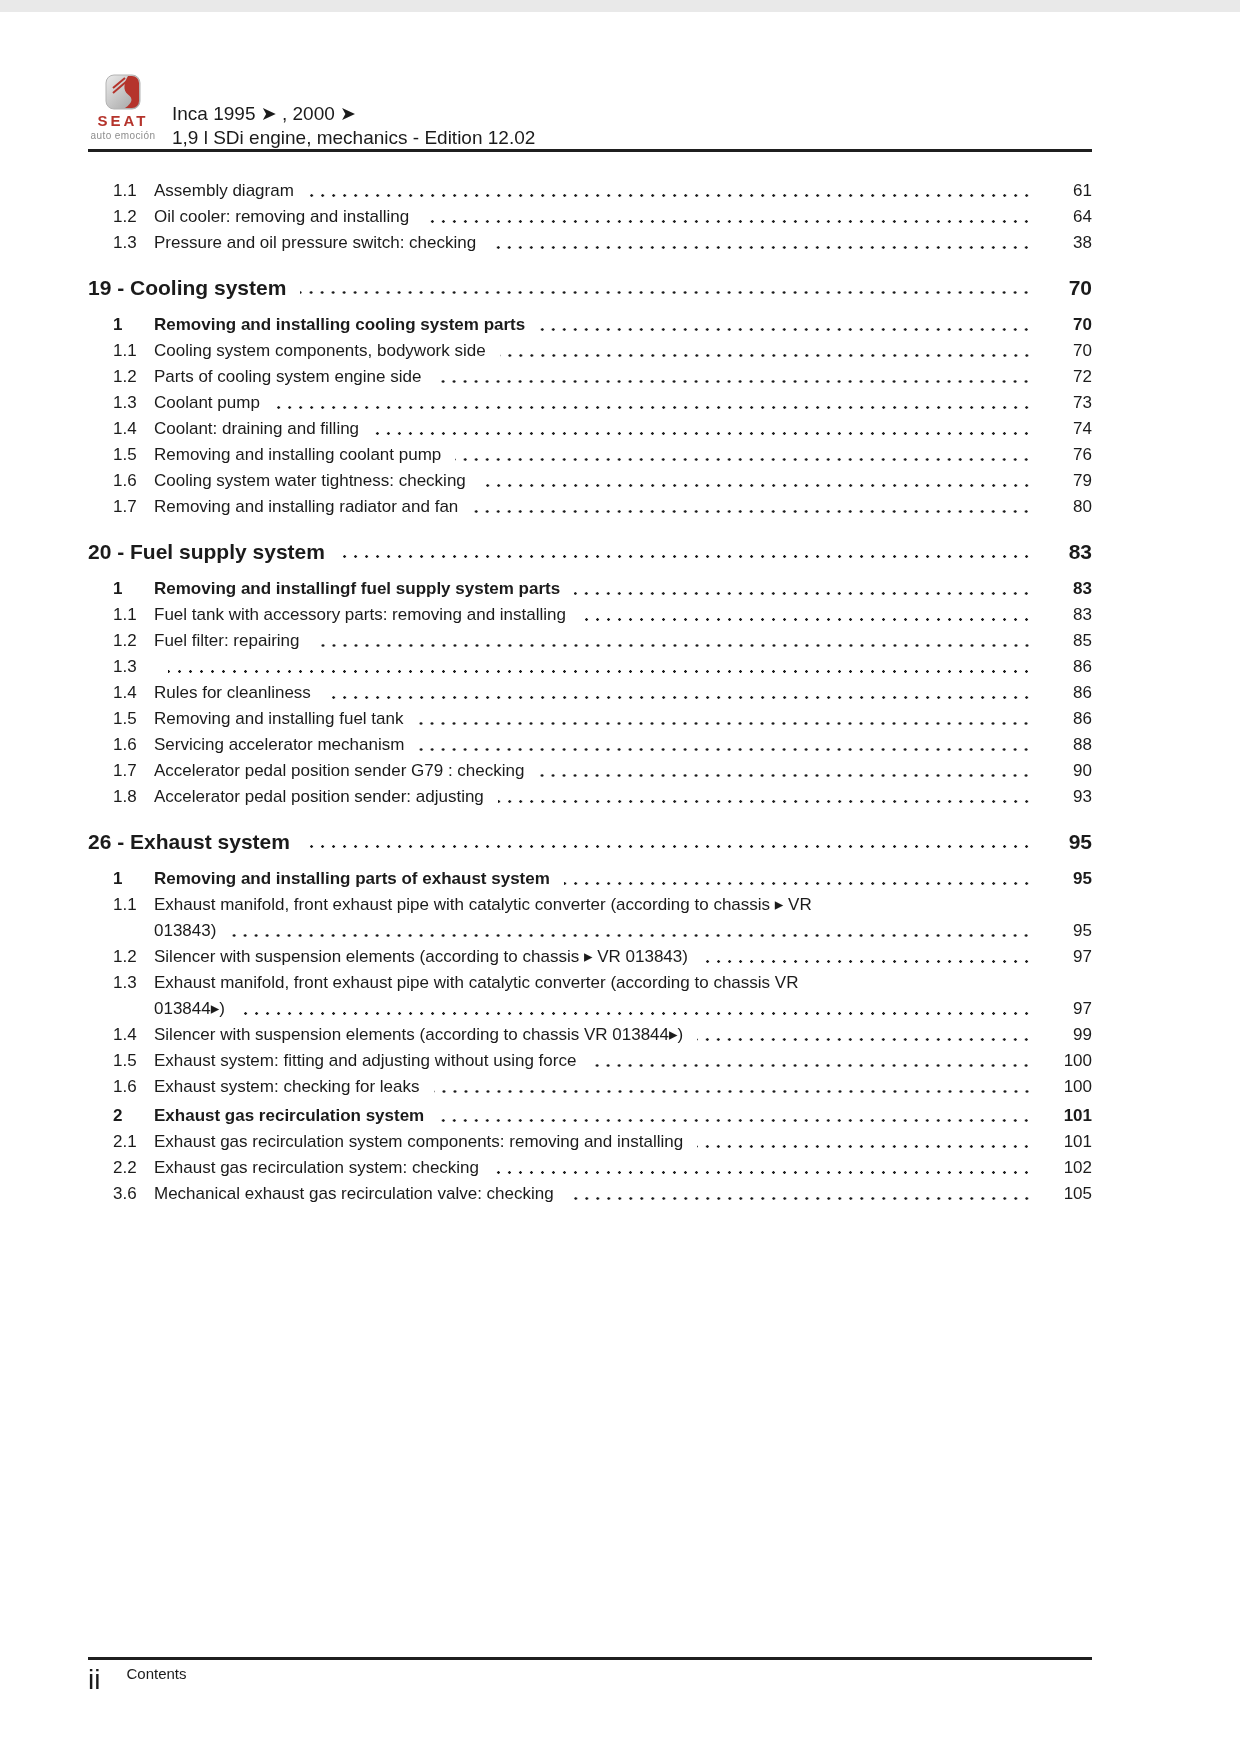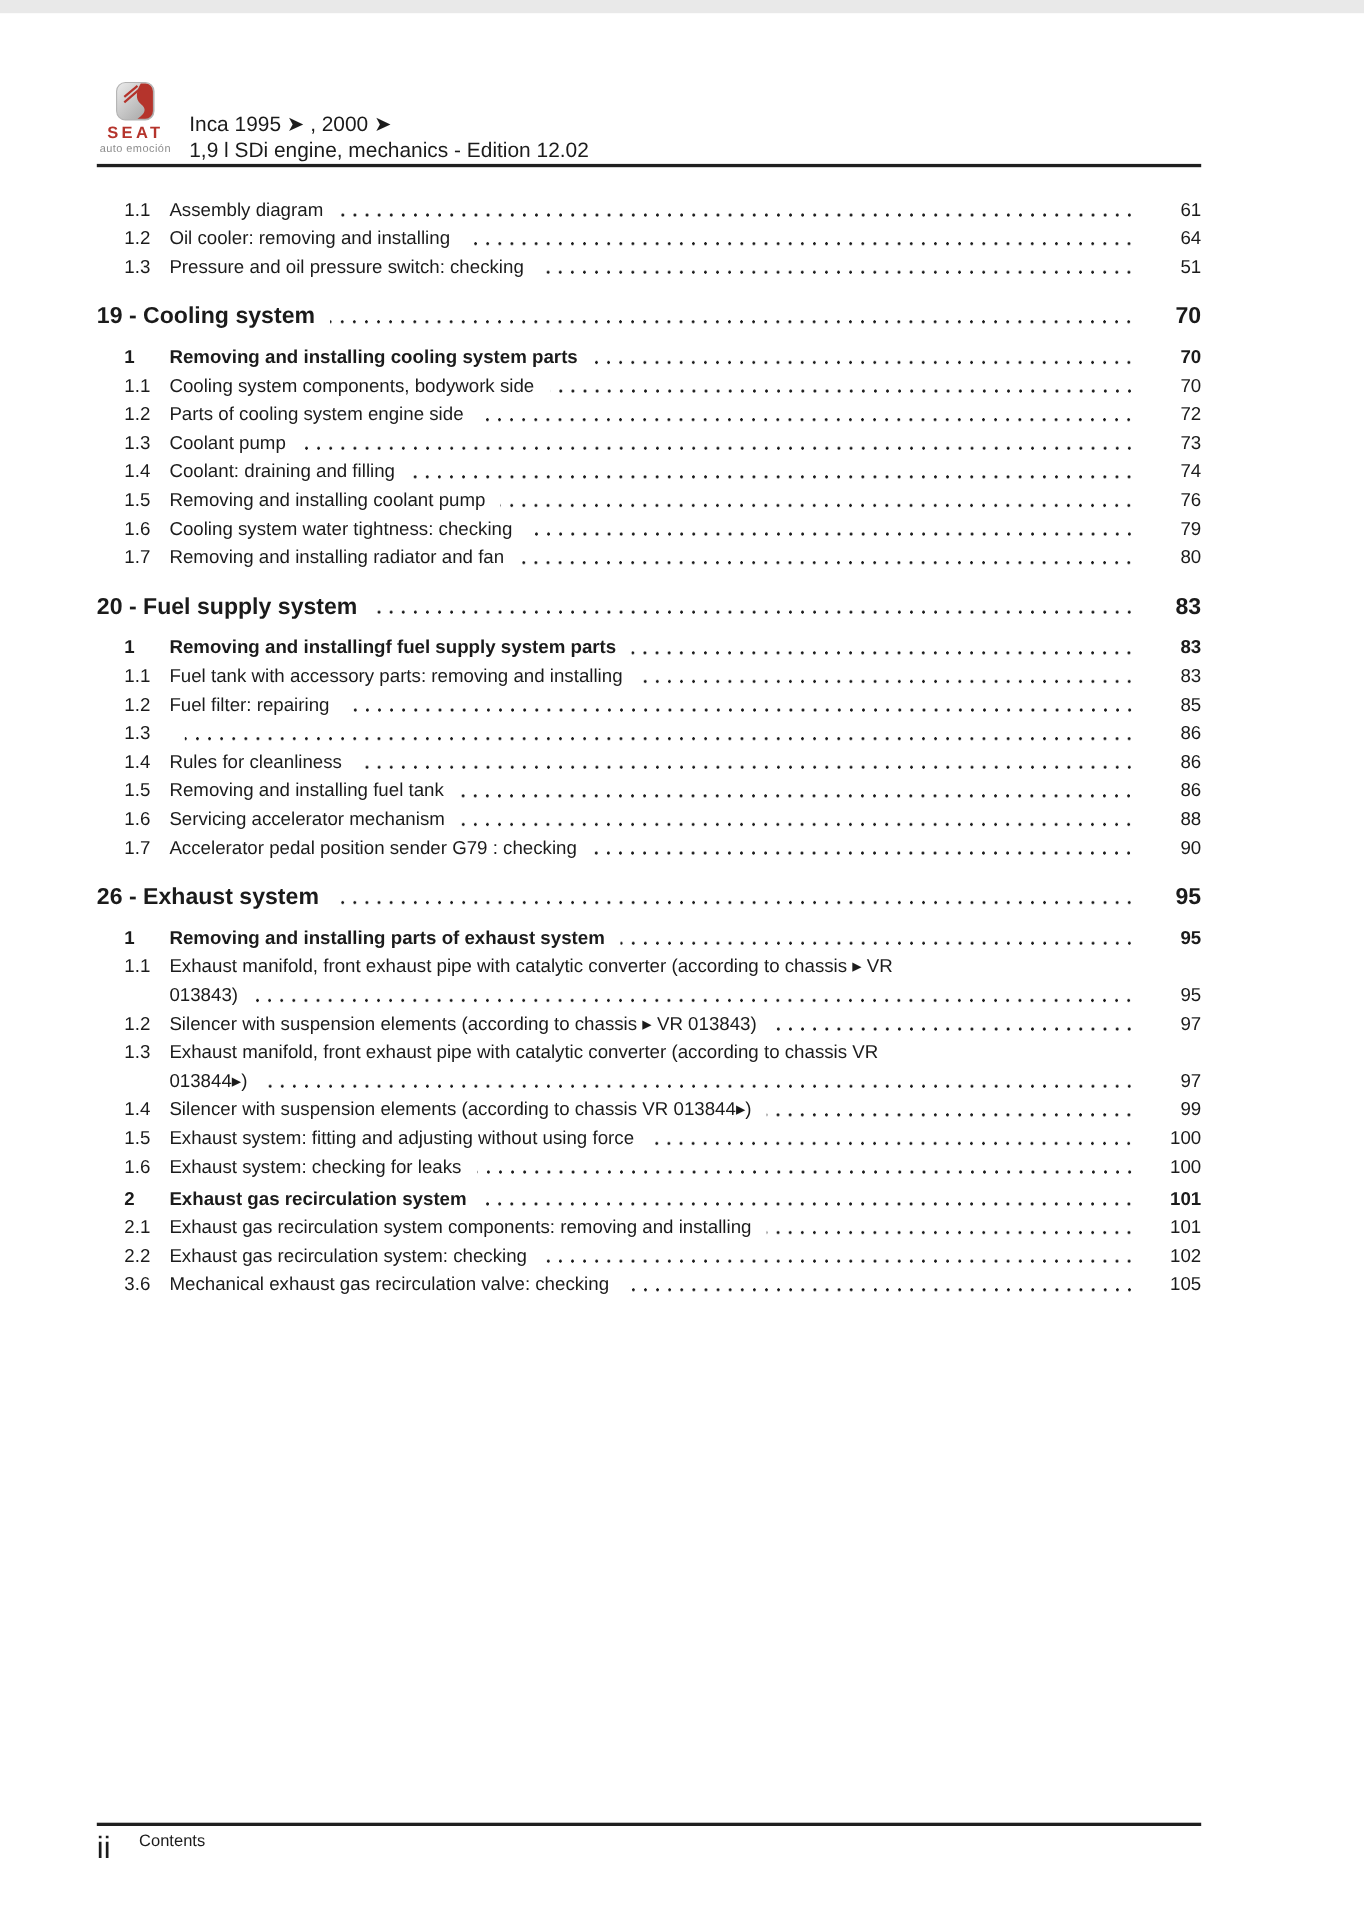--- a/index.html
+++ b/index.html
@@ -95,21 +95,21 @@
               <span class="page-no">64</span>
             </div>
           </div>
         </div>
         <div class="row entry">
           <span class="num">1.3</span>
           <div class="body">
             <div class="line flexline">
               <span class="t">Pressure and oil pressure switch: checking</span>
               <span class="leader"></span>
-              <span class="page-no">51</span>
+              <span class="page-no">38</span>
             </div>
           </div>
         </div>
       </section>
       <section class="toc-sec">
         <div class="row heading-row">
           <span class="t">19 - Cooling system</span>
           <span class="leader"></span>
           <span class="page-no">70</span>
         </div>
@@ -269,20 +269,30 @@
             </div>
           </div>
         </div>
         <div class="row entry">
           <span class="num">1.7</span>
           <div class="body">
             <div class="line flexline">
               <span class="t">Accelerator pedal position sender G79 : checking</span>
               <span class="leader"></span>
               <span class="page-no">90</span>
+            </div>
+          </div>
+        </div>
+        <div class="row entry">
+          <span class="num">1.8</span>
+          <div class="body">
+            <div class="line flexline">
+              <span class="t">Accelerator pedal position sender: adjusting</span>
+              <span class="leader"></span>
+              <span class="page-no">93</span>
             </div>
           </div>
         </div>
       </section>
       <section class="toc-sec">
         <div class="row heading-row">
           <span class="t">26 - Exhaust system</span>
           <span class="leader"></span>
           <span class="page-no">95</span>
         </div>

